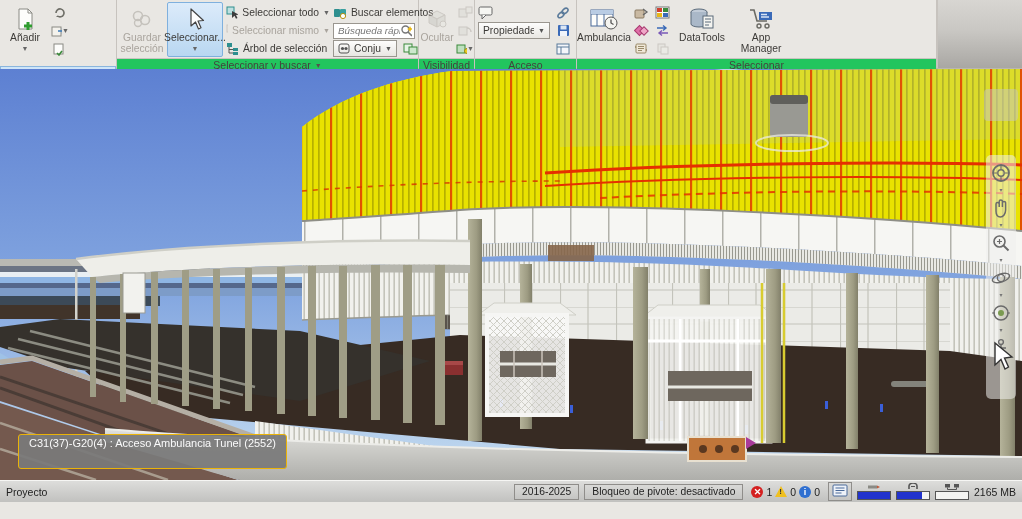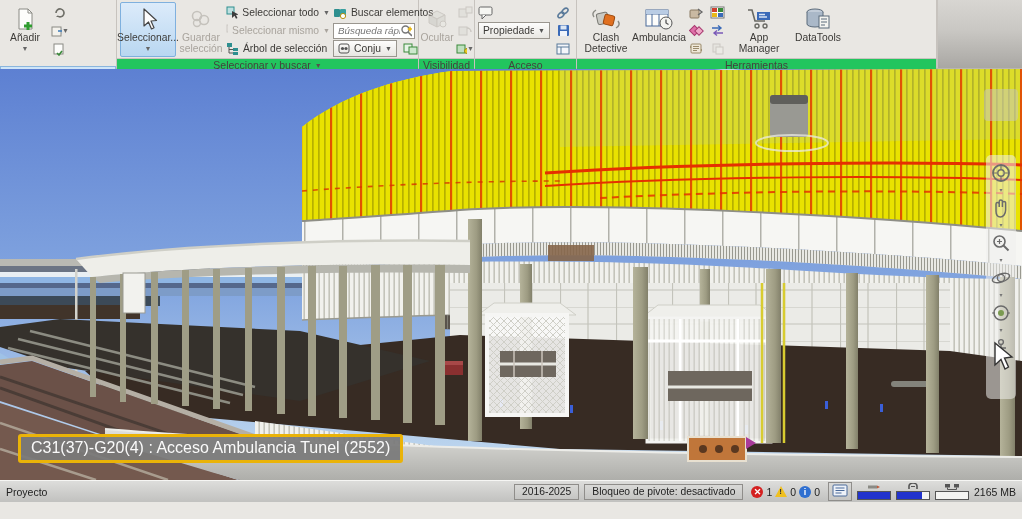--- a/index.html
+++ b/index.html
@@ -35,22 +35,22 @@
   .rrow { height:17px; display:flex; align-items:center; gap:4px; font-size:10.3px; color:#3c3a37; white-space:nowrap; }
   .rrow .car { font-size:7px; color:#666; }
   .qsearch { width:82px; height:16px; background:#fff; border:1px solid #9a968f; display:flex; align-items:center; padding:0 2px 0 4px; }
   .qsearch input { border:none; outline:none; width:62px; font-size:9.8px; font-style:italic; color:#666; background:transparent; font-family:"Liberation Sans",sans-serif; }
   .ddown { height:17px; border:1px solid #9a968f; background:linear-gradient(#fdfdfc,#e8e6e2); display:flex; align-items:center; gap:4px; padding:0 4px; font-size:10.3px; color:#3c3a37; }
   .filler { flex:1; background:linear-gradient(180deg,#d8d6d2 0%,#c9c7c3 45%,#a9a7a3 100%); border-left:1px solid #c7c3be; }
   .grid2 { display:grid; grid-template-columns:20px 20px; grid-auto-rows:17px; gap:1px; padding-top:2px; }
 
   
   .viewport { position:relative; width:1022px; height:411px; background:#5d80d2; }
-  .tooltip { position:absolute; left:18px; top:365px; padding:2px 10px 3px 10px; background:rgba(122,122,122,.93);
-             border:3px solid #eab308; border-radius:3px; color:#fafafa; font-size:16px; white-space:nowrap; }
+  .tooltip { position:absolute; left:18px; top:365px; padding:2px 10px 19px 10px; background:rgba(122,122,122,.93);
+             border:1px solid #eab308; border-radius:3px; color:#fafafa; font-size:11px; white-space:nowrap; }
   .navbar { position:absolute; left:986px; top:86px; width:30px; height:244px; background:rgba(238,238,236,.55);
             border-radius:5px; display:flex; flex-direction:column; align-items:center; padding-top:5px; gap:2px; }
   .navtop { position:absolute; left:984px; top:20px; width:34px; height:32px; background:rgba(198,198,196,.5); border-radius:4px; }
   .nbtn { width:24px; height:26px; display:flex; align-items:center; justify-content:center; }
   .ncar { font-size:6px; color:#777; line-height:5px; }
   .cursor { position:absolute; left:992px; top:272px; }
 
   
   .statusbar { height:22px; background:linear-gradient(#dddddb,#c1c1bf); border-top:1px solid #f6f6f4;
                display:flex; align-items:center; font-size:10.5px; color:#222; padding:0 6px; gap:5px; }
@@ -108,39 +108,39 @@
         </div>
       </div>
       <div class="plabel sel">
         <span>Proyecto</span>
         <span class="car">▼</span>
       </div>
     </div>
 
     <div class="panel" style="width:302px">
       <div class="pbody">
-        <div class="rbig hl" style="width:56px">
-          <div class="ric">
-            <svg width="20" height="24">
-                <path d="M6 2 L6 19 L10.5 15 L13.5 22 L16 20.8 L13 14 L18.5 13.5 Z" fill="#fdfdfd" stroke="#44444а" stroke-width="1.2" stroke-linejoin="round" style="stroke:#444"></path>
-              </svg>
-          </div>
-          <span>Seleccionar...</span>
-          <span class="car" style="font-size:7px;color:#666">▼</span>
-        </div>
         <div class="rbig dis" style="width:44px">
           <div class="ric">
             <svg width="24" height="22">
                 <circle cx="8" cy="8" r="4.5" fill="none" stroke="#9a968f" stroke-width="1.6"></circle>
                 <circle cx="15" cy="12" r="4.5" fill="none" stroke="#9a968f" stroke-width="1.6"></circle>
                 <circle cx="8" cy="15" r="3.5" fill="none" stroke="#9a968f" stroke-width="1.4"></circle>
               </svg>
           </div>
           <span>Guardar</span>
           <span>selección</span>
+        </div>
+        <div class="rbig hl" style="width:56px">
+          <div class="ric">
+            <svg width="20" height="24">
+                <path d="M6 2 L6 19 L10.5 15 L13.5 22 L16 20.8 L13 14 L18.5 13.5 Z" fill="#fdfdfd" stroke="#44444а" stroke-width="1.2" stroke-linejoin="round" style="stroke:#444"></path>
+              </svg>
+          </div>
+          <span>Seleccionar...</span>
+          <span class="car" style="font-size:7px;color:#666">▼</span>
         </div>
         <div class="rowcol" style="width:104px">
           <div class="rrow">
             <svg width="13" height="13">
                 <rect x="1" y="1" width="7" height="7" fill="#bfe0e0" stroke="#2e8f8f"></rect>
                 <path d="M6 5 L6 12 L8.5 9.8 L10 12.8 L11.5 12 L10 9 L12.5 8.6 Z" fill="#3c3c3c"></path>
               </svg>
             <span>Seleccionar todo</span>
             <span class="car">▼</span>
           </div>
@@ -282,31 +282,20 @@
           </div>
         </div>
       </div>
       <div class="plabel">
         <span>Acceso</span>
       </div>
     </div>
 
     <div class="panel" style="width:360px">
       <div class="pbody">
-        <div class="rbig" style="width:52px">
-          <div class="ric">
-            <svg width="30" height="24">
-                <path d="M3 10 q-3 -4 2 -7 M27 14 q3 4 -2 7" fill="none" stroke="#8a8a84" stroke-width="1.4"></path>
-                <rect x="6" y="6" width="11" height="11" rx="2" transform="rotate(-12 11 11)" fill="#c9c9c3" stroke="#7a7a74"></rect>
-                <rect x="13" y="8" width="10" height="10" rx="2" transform="rotate(14 18 13)" fill="#e07020" stroke="#9a4a10"></rect>
-              </svg>
-          </div>
-          <span>Clash</span>
-          <span>Detective</span>
-        </div>
         <div class="rbig" style="width:48px">
           <div class="ric">
             <svg width="30" height="24">
                 <rect x="2" y="3" width="22" height="16" fill="#fdfdfb" stroke="#4a6a9a"></rect>
                 <path d="M2 7 h22 M8 7 v12 M15 7 v12" stroke="#4a6a9a"></path>
                 <rect x="2" y="3" width="22" height="4" fill="#b9cce4"></rect>
                 <circle cx="22" cy="16" r="6" fill="#f4f4f0" stroke="#555"></circle>
                 <path d="M22 12.5 v3.5 l2.5 1.5" fill="none" stroke="#555" stroke-width="1.3"></path>
               </svg>
           </div>
@@ -347,46 +336,46 @@
                 <path d="M2 4 q-1.5 1 0 2 M12 9 q1.5 -1 0 -2" fill="none" stroke="#9a8a6a"></path>
               </svg>
           </div>
           <div class="sbtn dis">
             <svg width="13" height="13">
                 <rect x="2" y="2" width="7" height="8" fill="#e2e2dc" stroke="#a9a49d"></rect>
                 <rect x="5" y="5" width="7" height="7" fill="#eeeee8" stroke="#a9a49d"></rect>
               </svg>
           </div>
         </div>
+        <div class="rbig" style="width:54px">
+          <div class="ric">
+            <svg width="28" height="24">
+                <ellipse cx="11" cy="5" rx="8" ry="3" fill="#c2ccd8" stroke="#5a6a7a"></ellipse>
+                <path d="M3 5 v12 a8 3 0 0 0 16 0 v-12" fill="#aab8c8" stroke="#5a6a7a"></path>
+                <rect x="15" y="9" width="10" height="12" fill="#f4f4f0" stroke="#5a6a7a"></rect>
+                <path d="M17 12 h6 M17 15 h6 M17 18 h4" stroke="#5a6a7a"></path>
+              </svg>
+          </div>
+          <span>DataTools</span>
+        </div>
         <div class="rbig" style="width:58px">
           <div class="ric">
             <svg width="28" height="24">
                 <path d="M3 3 h4 l3 11 h10" fill="none" stroke="#6a6a64" stroke-width="1.6"></path>
                 <circle cx="12" cy="19" r="2" fill="none" stroke="#6a6a64" stroke-width="1.4"></circle>
                 <circle cx="20" cy="19" r="2" fill="none" stroke="#6a6a64" stroke-width="1.4"></circle>
                 <rect x="12" y="5" width="13" height="8" fill="#3a6ab8"></rect>
                 <path d="M14 7.5 h6 M14 10 h8" stroke="#d8e4f4" stroke-width="1.3"></path>
               </svg>
           </div>
           <span>App Manager</span>
         </div>
-        <div class="rbig" style="width:54px">
-          <div class="ric">
-            <svg width="28" height="24">
-                <ellipse cx="11" cy="5" rx="8" ry="3" fill="#c2ccd8" stroke="#5a6a7a"></ellipse>
-                <path d="M3 5 v12 a8 3 0 0 0 16 0 v-12" fill="#aab8c8" stroke="#5a6a7a"></path>
-                <rect x="15" y="9" width="10" height="12" fill="#f4f4f0" stroke="#5a6a7a"></rect>
-                <path d="M17 12 h6 M17 15 h6 M17 18 h4" stroke="#5a6a7a"></path>
-              </svg>
-          </div>
-          <span>DataTools</span>
-        </div>
       </div>
       <div class="plabel">
-        <span>Herramientas</span>
+        <span>Seleccionar</span>
       </div>
     </div>
 
     <div class="filler"></div>
   </div>
 
   <div class="viewport">
     <svg width="1022" height="411" viewBox="0 0 1022 411">
       <defs>
         <linearGradient id="skyG" x1="0" y1="0" x2="0" y2="1">

